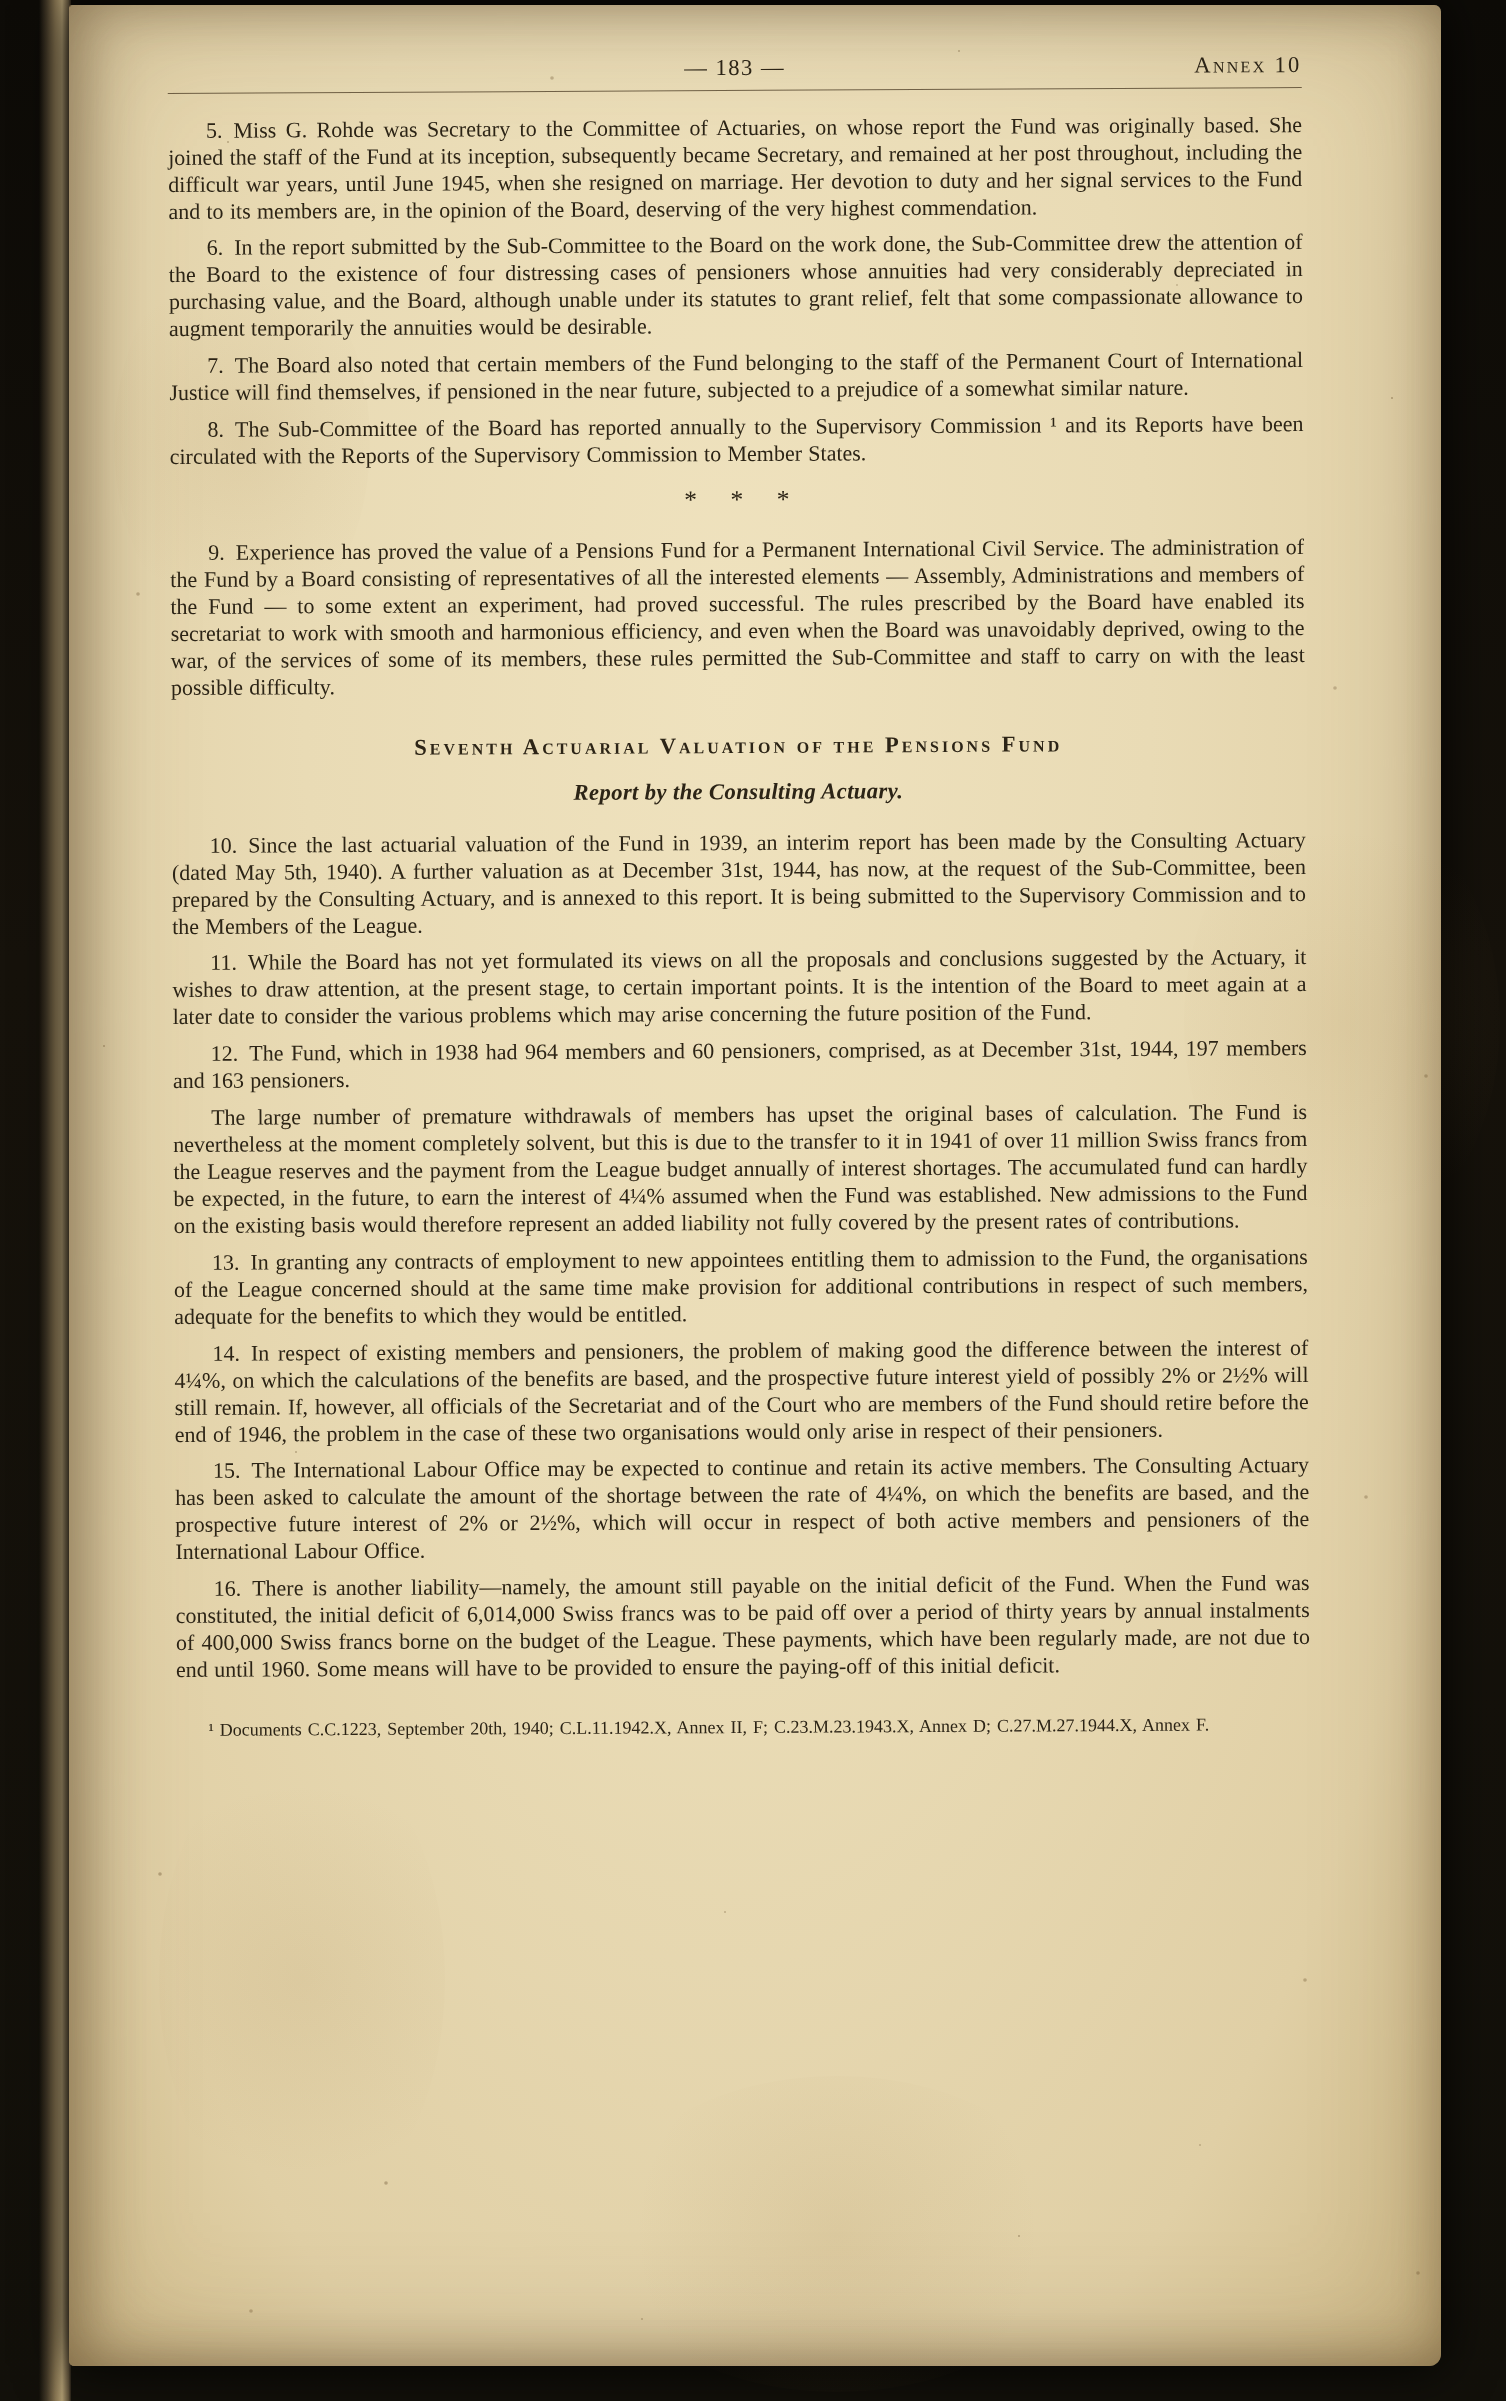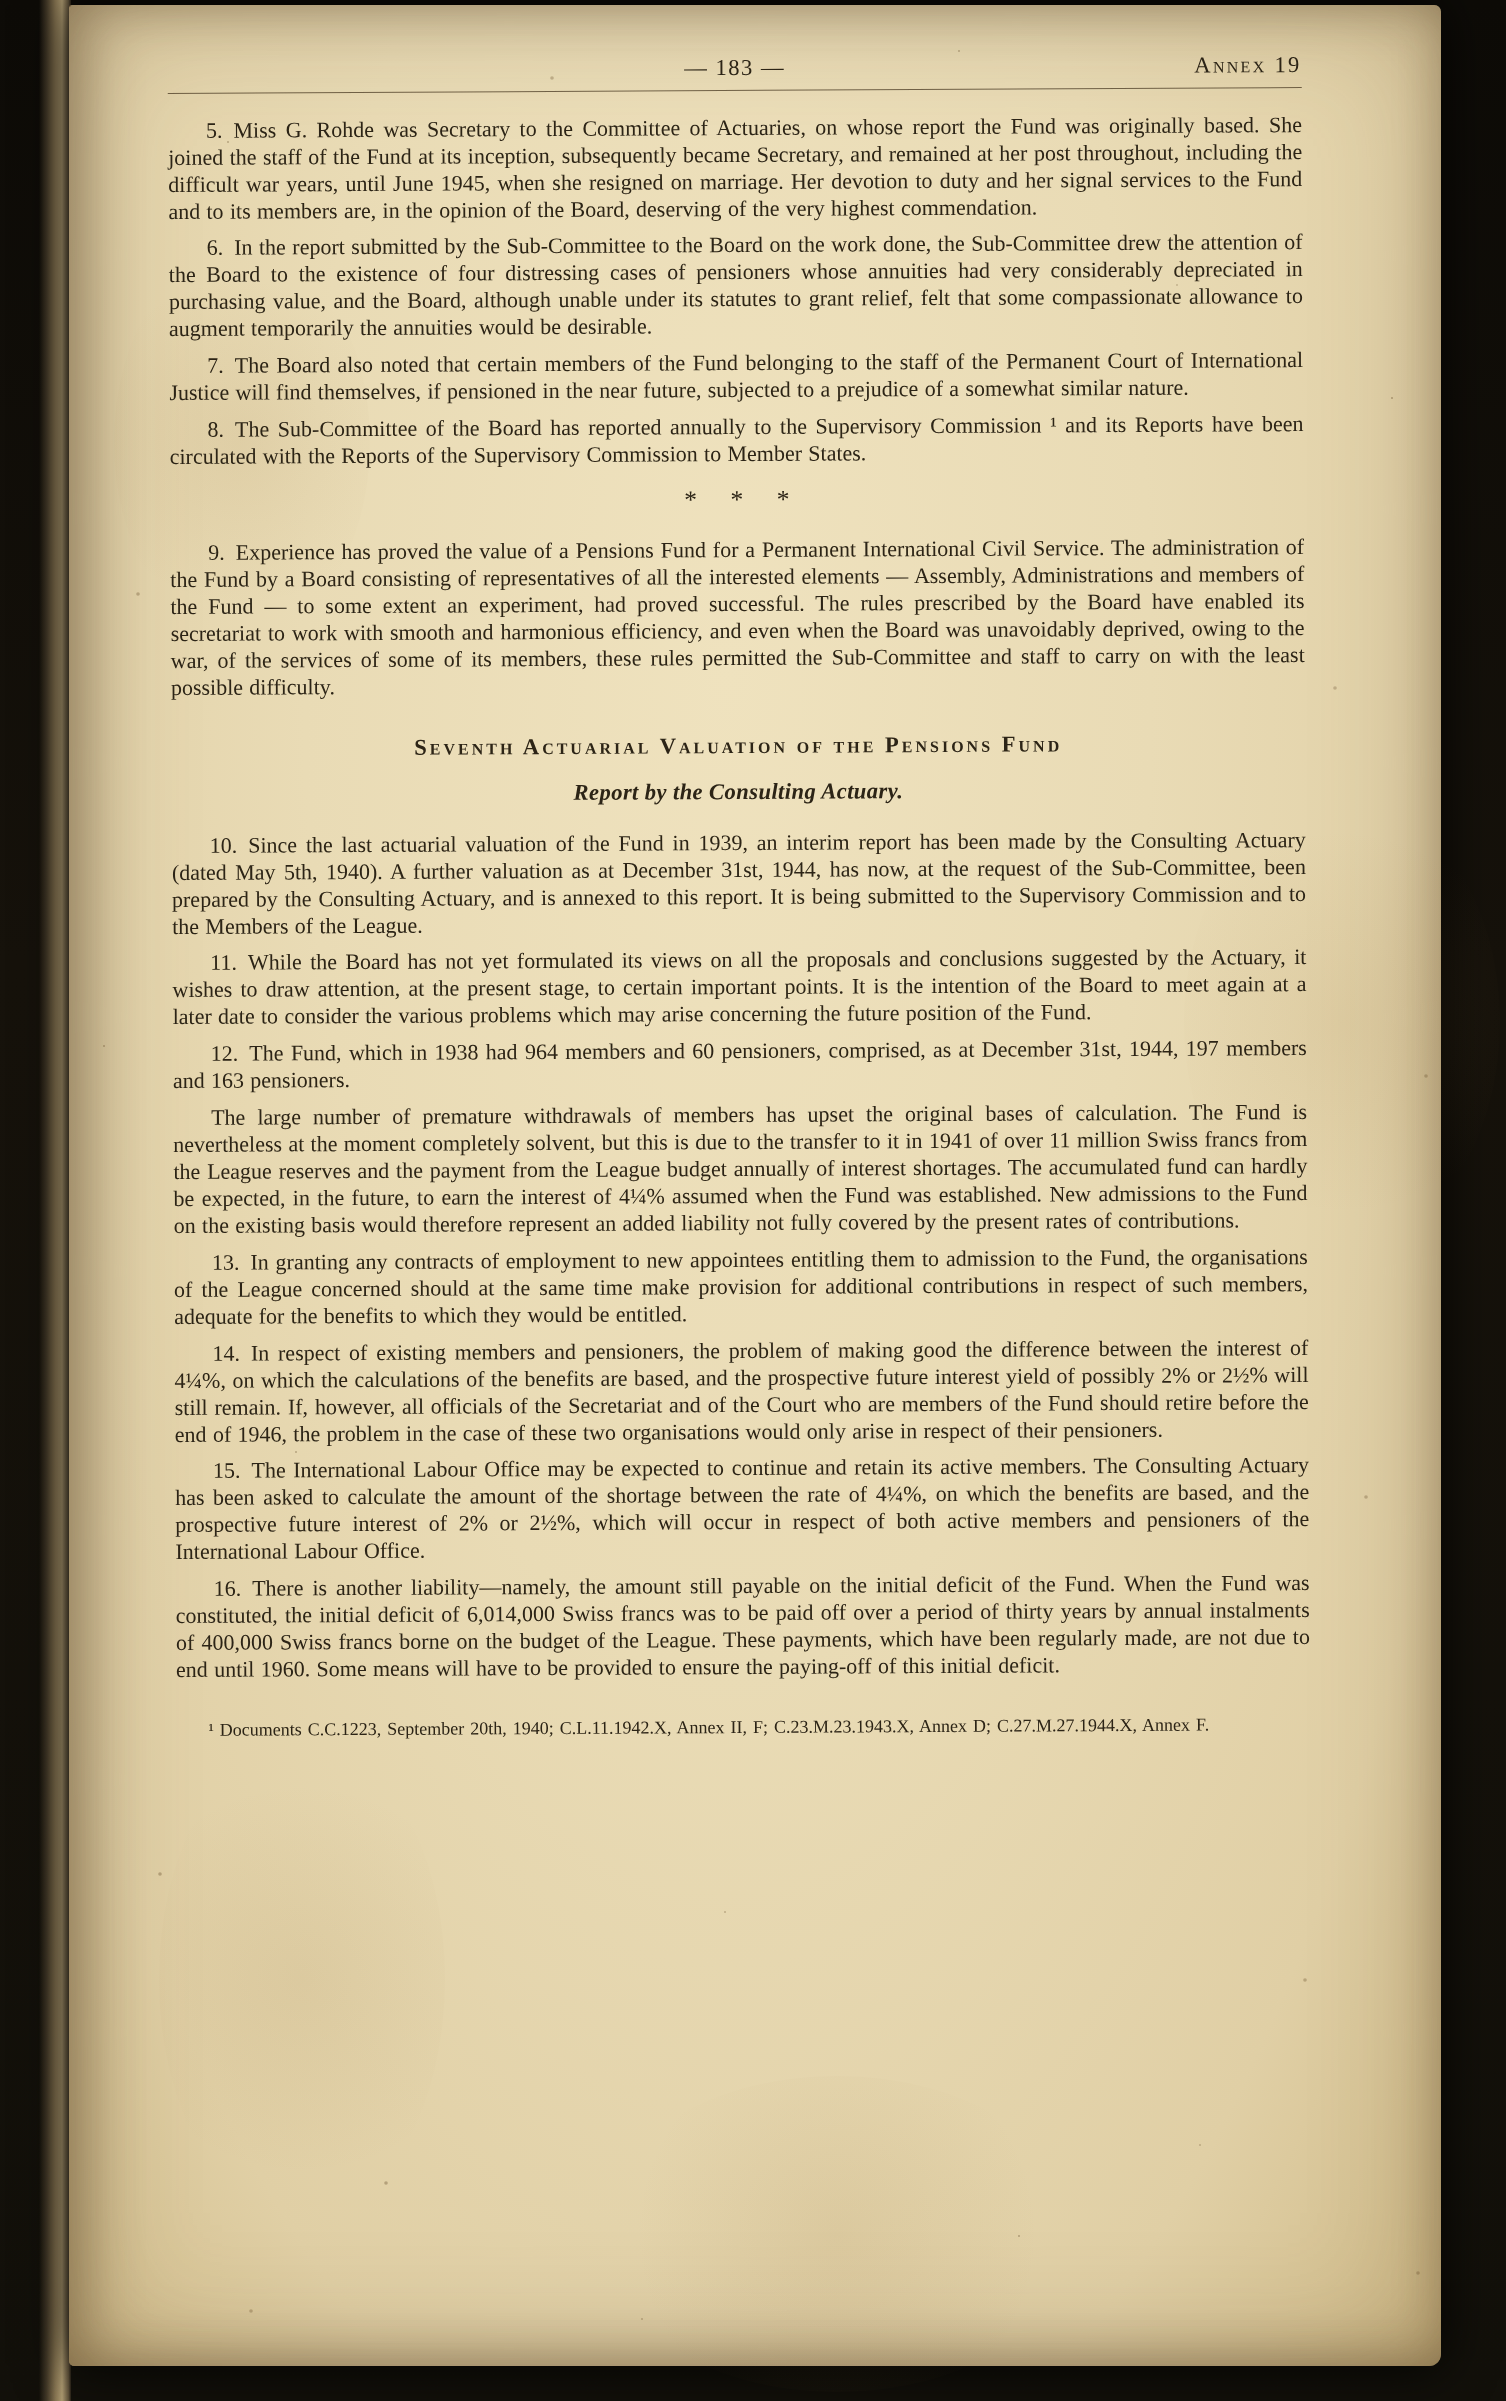--- a/index.html
+++ b/index.html
@@ -102,21 +102,21 @@
     <div class="stain" id="stain-1"></div>
     <div class="stain" id="stain-2"></div>
     <div class="stain" id="stain-3"></div>
     <div class="stain" id="stain-4"></div>
     <div id="speckles"></div>
 
     <div id="content">
 
       <div id="page-header">
         <span id="page-number">— 183 —</span>
-        <span id="annex-label">Annex 19</span>
+        <span id="annex-label">Annex 10</span>
       </div>
 
       <p class="para">5. Miss G. Rohde was Secretary to the Committee of Actuaries, on whose report the Fund was originally based.  She joined the staff of the Fund at its inception, subsequently became Secretary, and remained at her post throughout, including the difficult war years, until June 1945, when she resigned on marriage.  Her devotion to duty and her signal services to the Fund and to its members are, in the opinion of the Board, deserving of the very highest commendation.</p>
       <p class="para">6. In the report submitted by the Sub-Committee to the Board on the work done, the Sub-Committee drew the attention of the Board to the existence of four distressing cases of pensioners whose annuities had very considerably depreciated in purchasing value, and the Board, although unable under its statutes to grant relief, felt that some compassionate allowance to augment temporarily the annuities would be desirable.</p>
       <p class="para">7. The Board also noted that certain members of the Fund belonging to the staff of the Permanent Court of International Justice will find themselves, if pensioned in the near future, subjected to a prejudice of a somewhat similar nature.</p>
       <p class="para">8. The Sub-Committee of the Board has reported annually to the Supervisory Commission ¹ and its Reports have been circulated with the Reports of the Supervisory Commission to Member States.</p>
 
       <div id="asterisk-separator">* * *</div>
 
       <p class="para">9. Experience has proved the value of a Pensions Fund for a Permanent International Civil Service.  The administration of the Fund by a Board consisting of representatives of all the interested elements — Assembly, Administrations and members of the Fund — to some extent an experiment, had proved successful.  The rules prescribed by the Board have enabled its secretariat to work with smooth and harmonious efficiency, and even when the Board was unavoidably deprived, owing to the war, of the services of some of its members, these rules permitted the Sub-Committee and staff to carry on with the least possible difficulty.</p>

